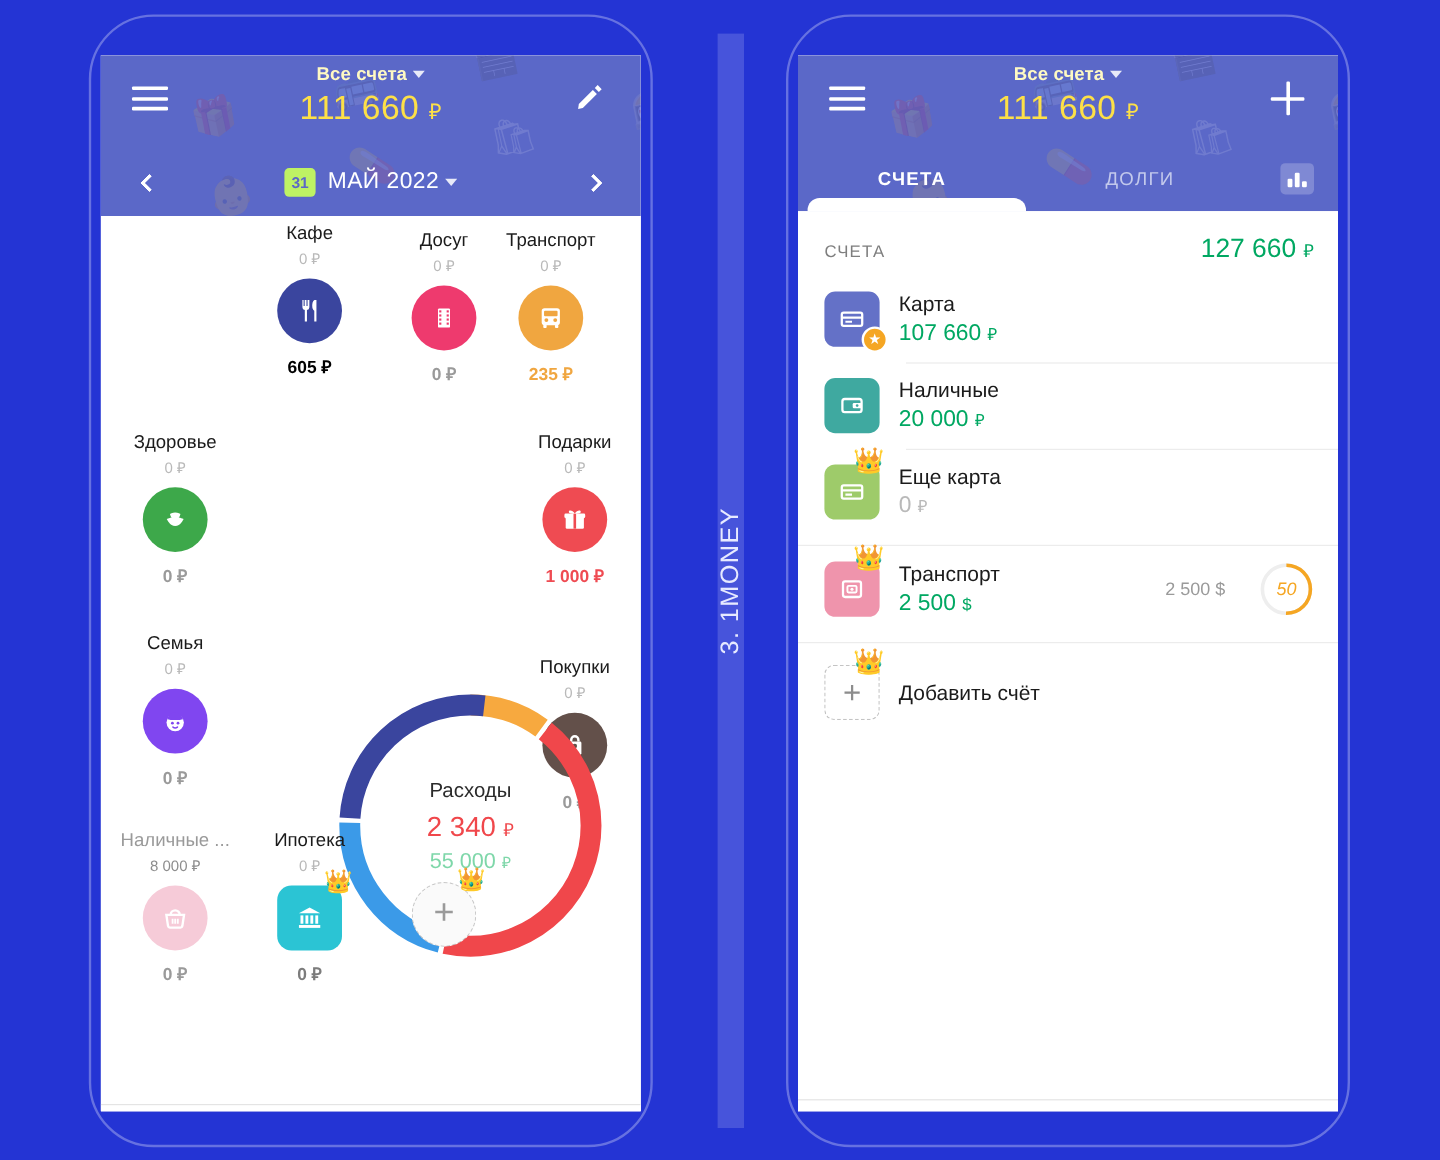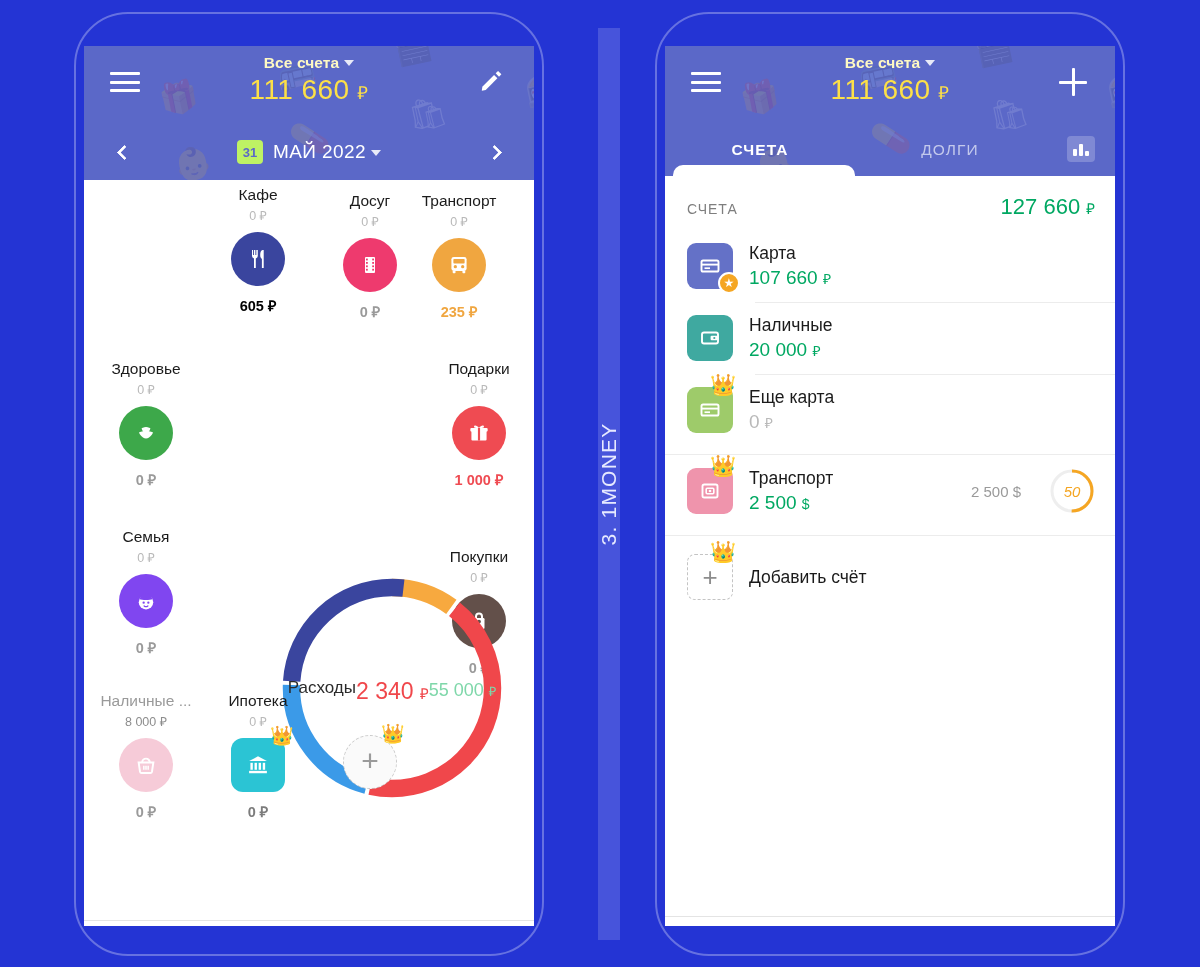--- a/index.html
+++ b/index.html
@@ -155,21 +155,21 @@
     width: 54px; height: 54px; border-radius: 50%;
     border: 1.6px dashed #c9c9c9; background: #fafafa;
     margin: 8px auto 0; position: relative;
     display: flex; align-items: center; justify-content: center;
   }
   .dashed-circle .pl { color: #9a9a9a; font-size: 30px; font-weight: 300; line-height: 1; margin-top: -3px;}
 
   
   .donut { position: absolute; left: 192px; top: 392px; width: 232px; height: 232px; }
   .donut-center {
-    position: absolute; inset: 0; display: flex; flex-direction: row;
+    position: absolute; inset: 0; display: flex; flex-direction: column;
     align-items: center; justify-content: center; text-align: center;
   }
   .donut-title { font-size: 17px; color: #2b2b2b; }
   .donut-main  { font-size: 23px; color: #f0474b; margin-top: 7px; }
   .donut-main .cur { font-size: 15px; }
   .donut-sub   { font-size: 18px; color: #7ed7a9; margin-top: 4px; }
   .donut-sub .cur { font-size: 13px; }
 
   
   .bnav {

